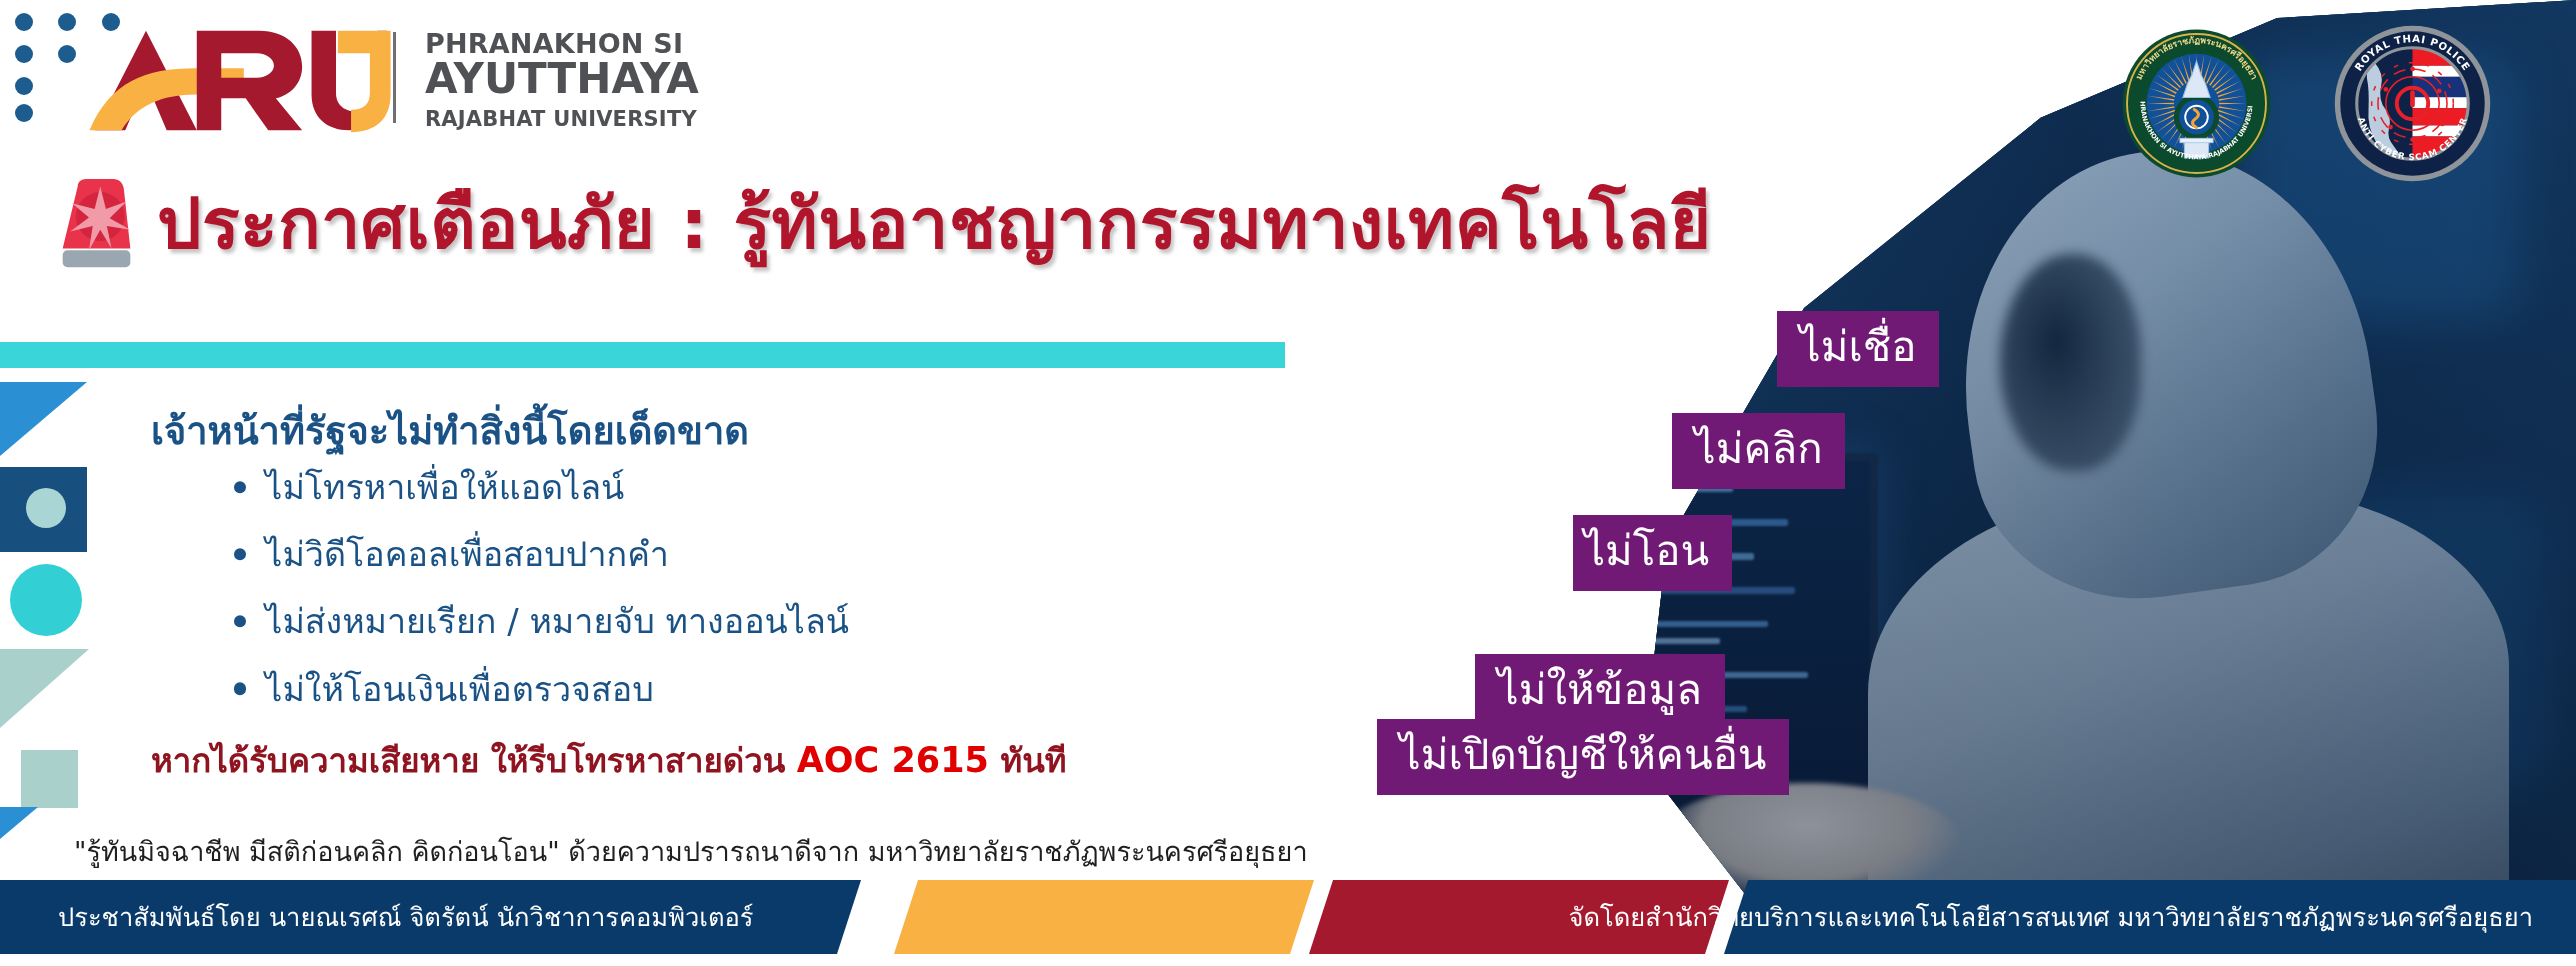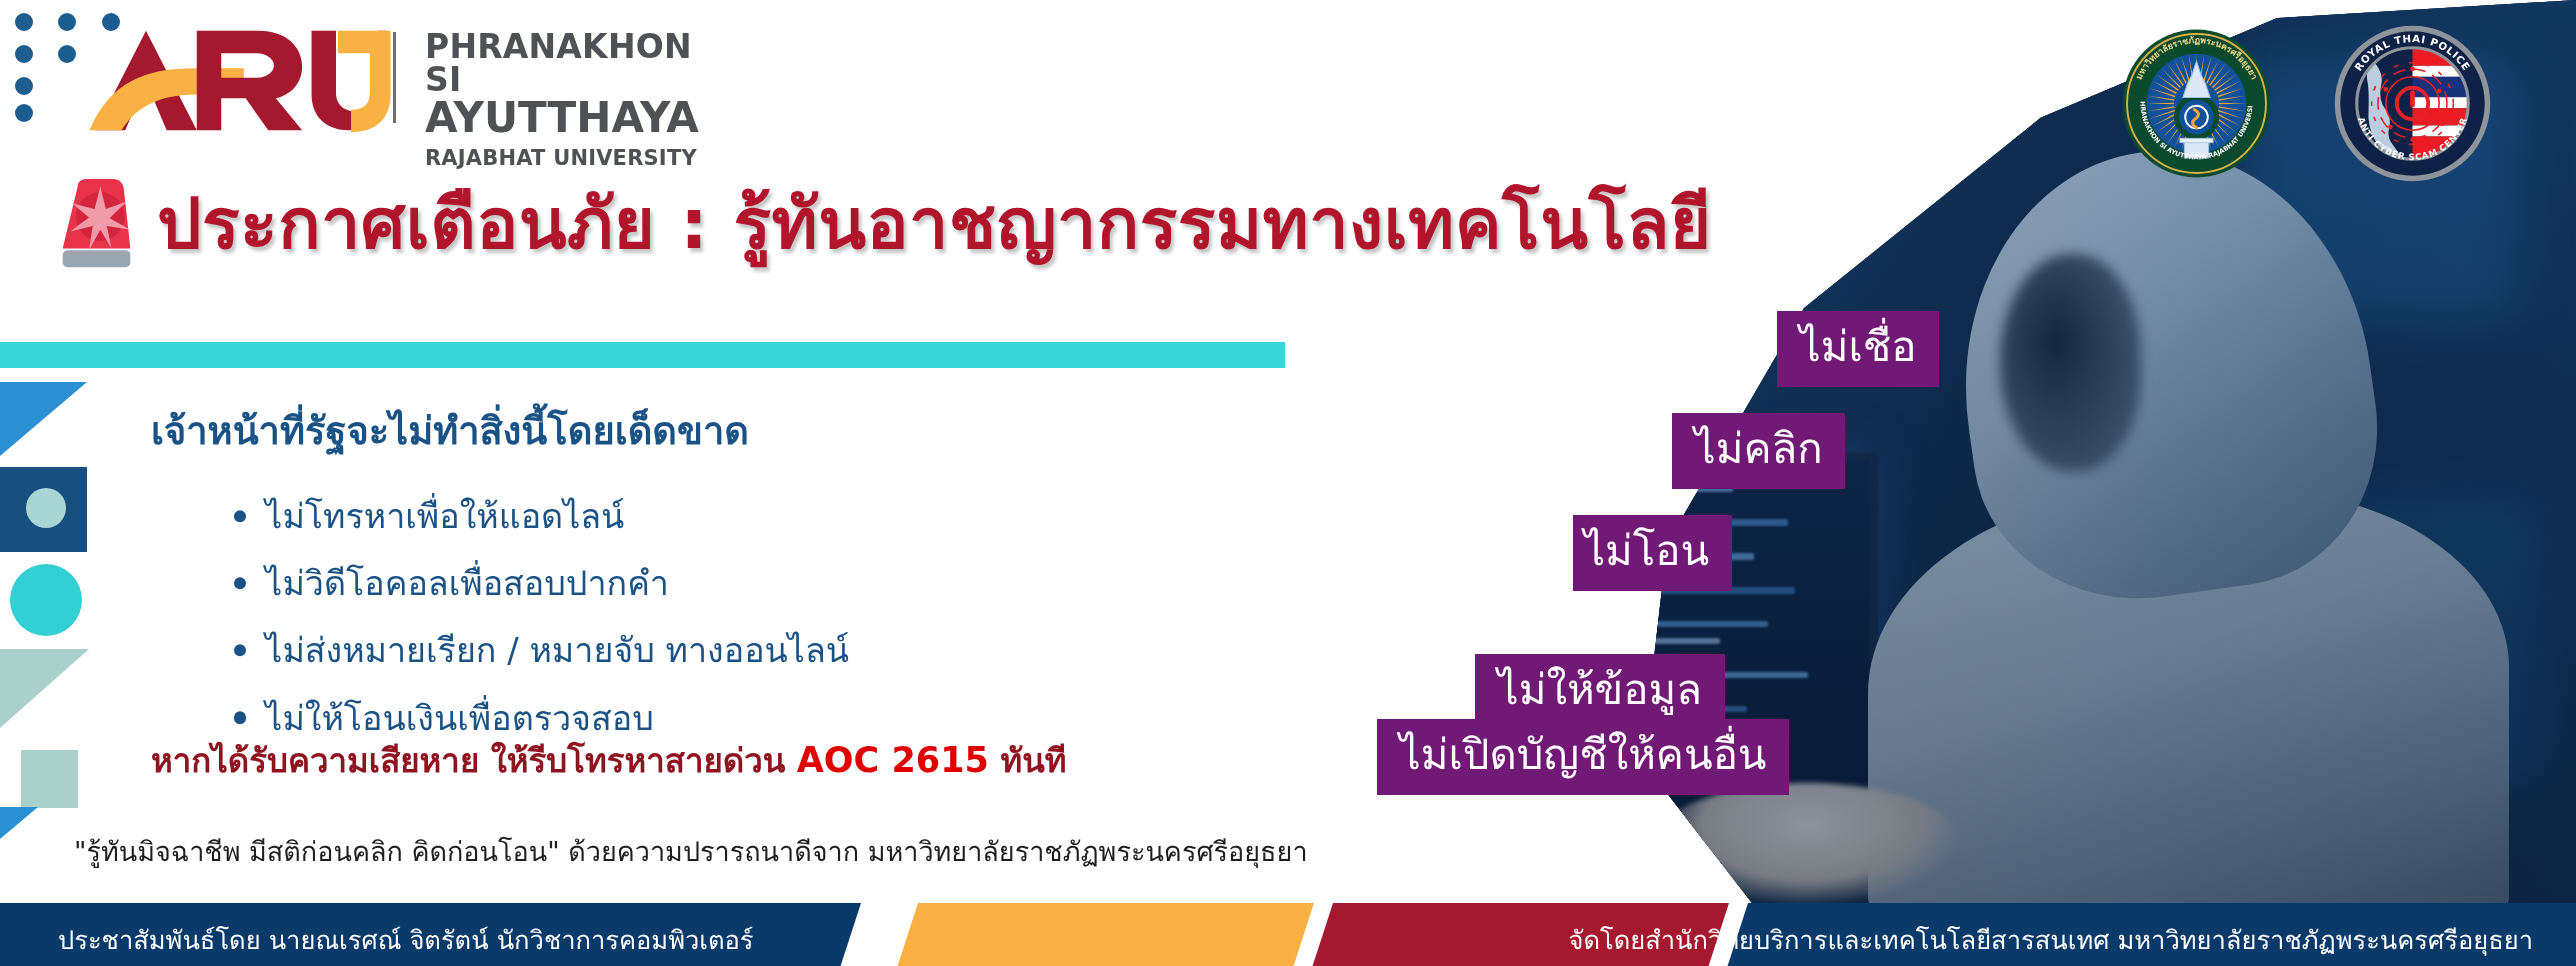--- a/index.html
+++ b/index.html
@@ -13,21 +13,21 @@
 
   
   #dot-grid { position:absolute; left:15px; top:13.2px; width:113px; height:104px; z-index:6; }
   #dot-grid i { position:absolute; width:18px; height:18px; border-radius:50%; background:#1d5c8f; display:block; }
 
   
   #logo { position:absolute; left:55px; top:24.5px; width:623px; height:111px; z-index:7; }
   #logo svg { display:block; }
   #logo-divider { position:absolute; left:338px; top:7.5px; width:2.8px; height:91px; background:#6d6f73; }
   #logo-words { position:absolute; left:370px; top:5.7px; line-height:1.0; color:#4f5154; }
-  #logo-words .l1 { font-size:33px; font-weight:700; letter-spacing:0.2px; }
+  #logo-words .l1 { font-size:27px; font-weight:700; letter-spacing:0.2px; }
   #logo-words .l2 { font-size:42px; font-weight:800; letter-spacing:0px; margin-top:0.9px; }
   #logo-words .l3 { font-size:21px; font-weight:600; letter-spacing:0.2px; margin-top:9px; }
 
   
   #headline-row { position:absolute; left:57px; top:168px; display:flex; align-items:center; gap:21px; z-index:9; }
   #siren-icon { width:79px; height:94px; flex:0 0 auto; }
   #headline-text {
     font-size:70px; font-weight:800; color:#b0152b; white-space:nowrap;
     text-shadow:2.8px 3.8px 3.8px rgba(90,90,90,.35);
     letter-spacing:0.5px;
@@ -41,21 +41,21 @@
   #sq-navy-dot { position:absolute; left:26.4px; top:21px; width:40px; height:40px; border-radius:50%; background:#a9d6d4; }
   #circ-teal { position:absolute; left:10.4px; top:564px; width:72px; height:72px; border-radius:50%; background:#32cfd4; z-index:5; }
   #tri-mint { position:absolute; left:0; top:649px; width:0; height:0;
               border-left:89px solid #a9d0cb; border-bottom:79px solid transparent; z-index:5; }
   #sq-mint { position:absolute; left:21px; top:750px; width:57px; height:58px; background:#a9d0cb; z-index:5; }
   #tri-small-blue { position:absolute; left:0; top:807px; width:0; height:0;
               border-left:38px solid #2b8fd4; border-bottom:32px solid transparent; z-index:5; }
 
   
   #subhead { position:absolute; left:151px; top:400px; font-size:38px; font-weight:800; color:#1a5286; white-space:nowrap; z-index:8; }
-  #bullets { position:absolute; left:234px; top:489px; z-index:8; list-style:none; }
+  #bullets { position:absolute; left:234px; top:460px; z-index:8; list-style:none; }
   #bullets li { display:flex; align-items:baseline; gap:19px; font-size:34px; color:#1a5286; font-weight:500; margin-bottom:13.2px; white-space:nowrap; }
   #bullets li .dot { flex:0 0 auto; width:12.3px; height:12.3px; border-radius:50%; background:#1a5286; transform:translateY(-5.7px); }
   #hotline { position:absolute; left:151px; top:734px; font-size:33px; font-weight:700; color:#8f1420; white-space:nowrap; z-index:8; }
   #hotline .aoc { color:#e00000; font-weight:800; font-size:35px; }
   #quote { position:absolute; left:74px; top:830px; font-size:27px; color:#1f1f1f; white-space:nowrap; z-index:8; }
 
   
   #photo {
     position:absolute; right:0; top:0; width:1245px; height:906px; z-index:2;
     overflow:hidden;
@@ -105,21 +105,21 @@
     font-size:42px; font-weight:500; line-height:1;
     padding:15px 22.6px 19px 22.6px; white-space:nowrap;
   }
   #banner-0 { left:1777px; top:311px; }
   #banner-1 { left:1672px; top:413px; }
   #banner-2 { left:1573px; top:515px;padding-left:11px; }
   #banner-3 { left:1475px; top:617px;margin-top:37px; }
   #banner-4 { left:1377px; top:719px; }
 
   
-  #footer { position:absolute; left:0; bottom:0; width:2576px; height:64px; z-index:14; }
+  #footer { position:absolute; left:0; bottom:0; width:2576px; height:87px; z-index:14; }
   #footer .band { position:absolute; top:0; height:74px; }
   #footer .sk { transform:skewX(-18deg); }
   #foot-left  { left:-38px; width:887px; background:#0a3a69; }
   #foot-or    { left:906px; width:396px; background:#f9b143; }
   #foot-rd    { left:1321px; width:396px; background:#a4192e; }
   #foot-right { left:1736px; width:896px; background:#0a3a69; }
   .foot-txt { position:absolute; top:0; height:74px; display:flex; align-items:center; color:#ffffff; font-size:25.5px; white-space:nowrap; z-index:2; }
   #foot-txt-left { left:58px; }
   #foot-txt-right { right:43px; }
 </style>

